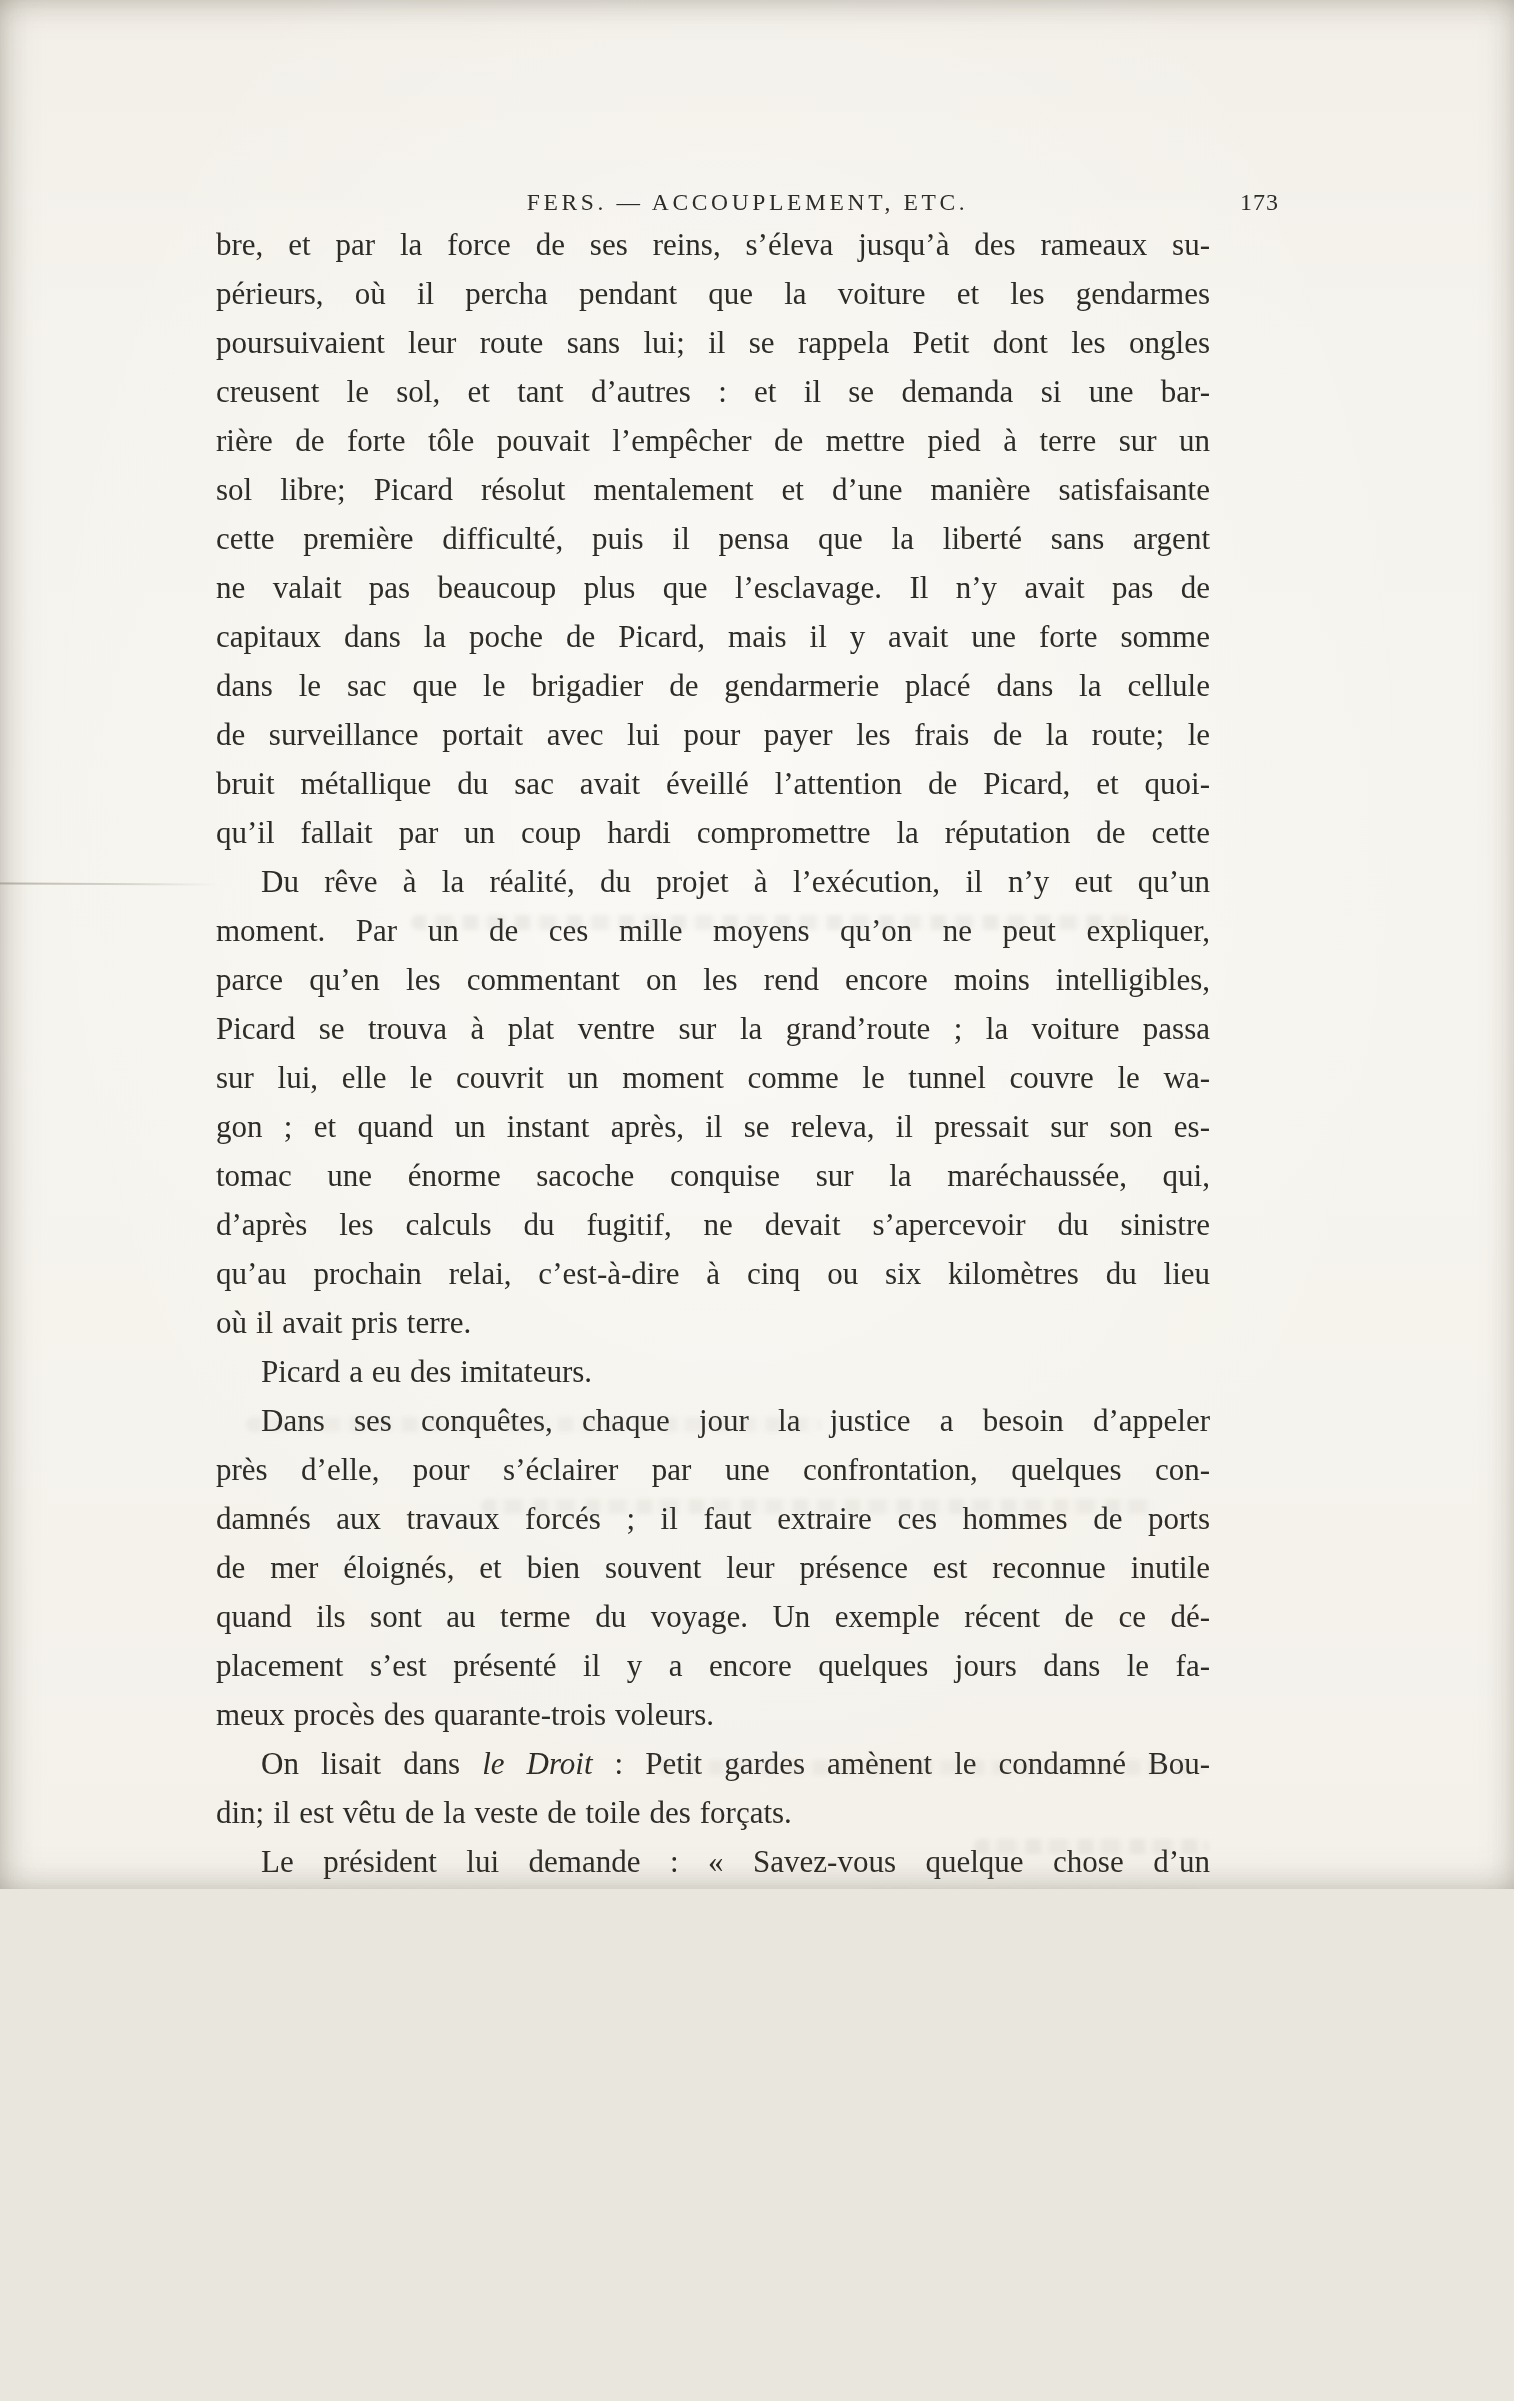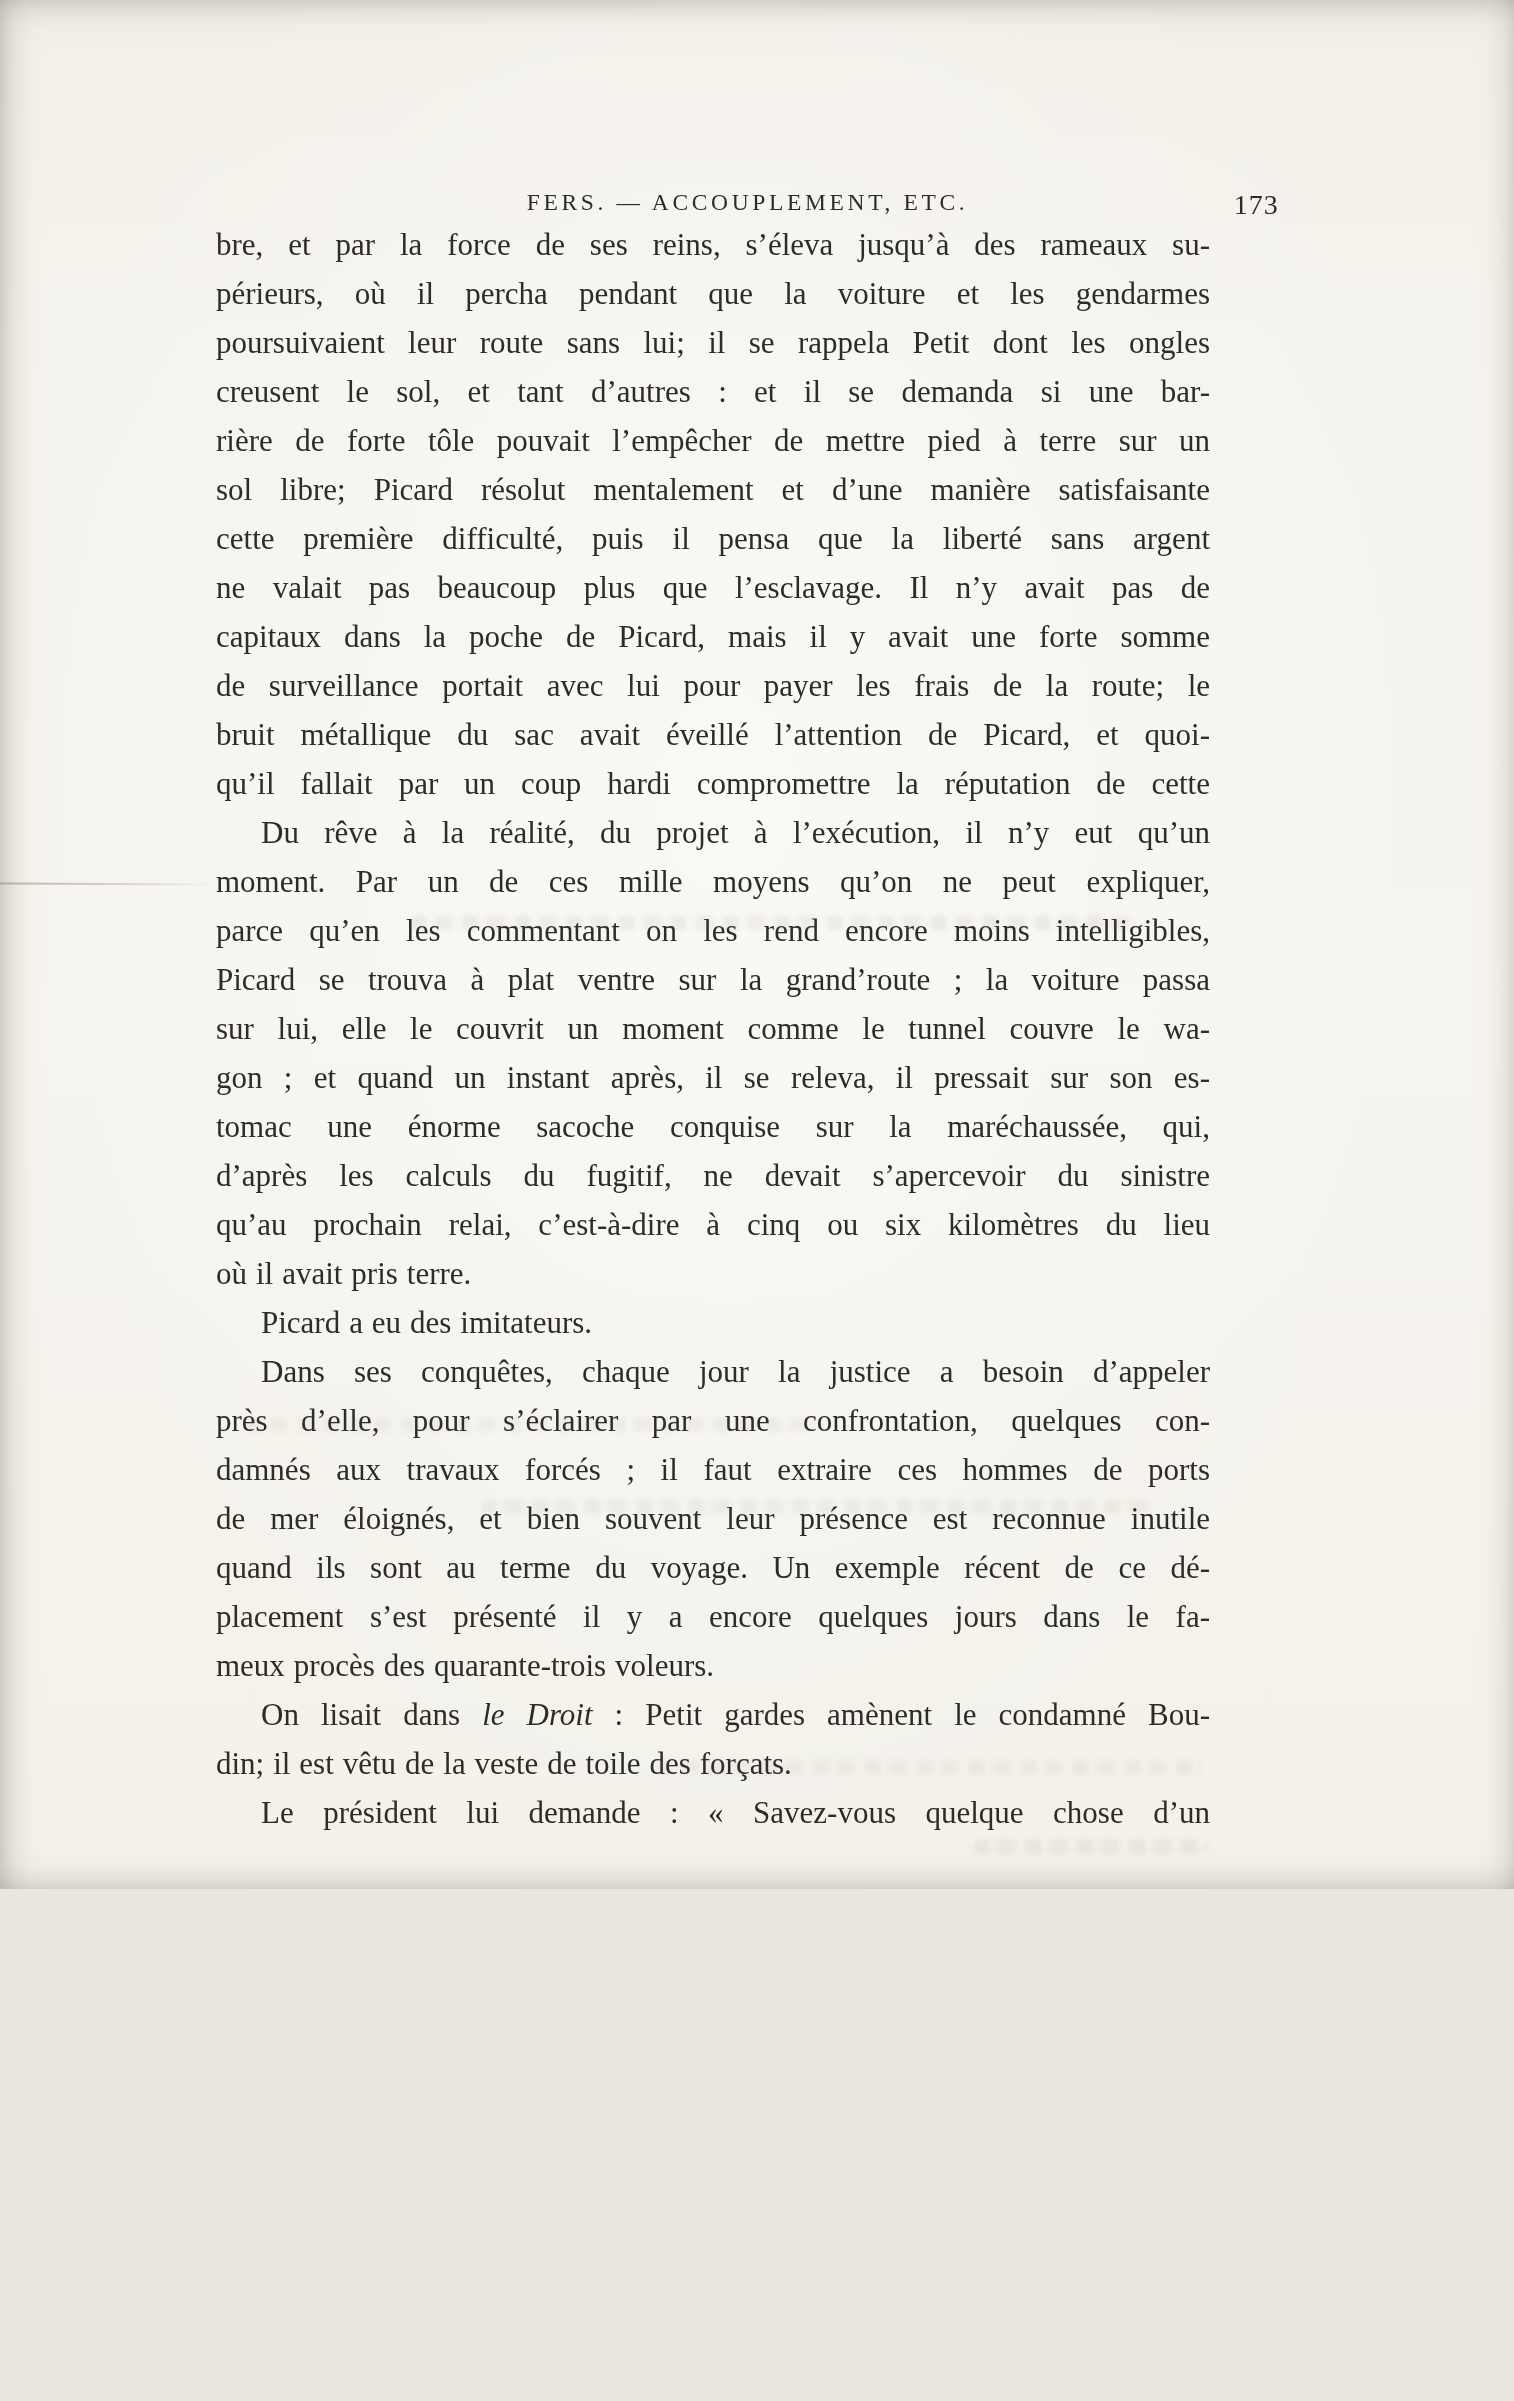--- a/index.html
+++ b/index.html
@@ -29,21 +29,21 @@
   }
   .header-title {
     font-size: 23.5px;
     letter-spacing: 0.155em;
     white-space: nowrap;
     color: var(--ink, #2e2c27);
   }
   .page-number {
     position: absolute;
     right: 0; top: 0;
-    font-size: 28px;
+    font-size: 24px;
     letter-spacing: 0.04em;
     color: var(--ink, #2e2c27);
   }
   .text-block {
     position: absolute;
     left: 216px; top: 220px; width: 994px;
     font-size: 31px;
     line-height: 49px;
     word-spacing: 1.2px;
     color: var(--ink, #2e2c27);
@@ -95,20 +95,21 @@
   <div class="text-block" id="text-block">
       <div class="line">bre, et par la force de ses reins, s’éleva jusqu’à des rameaux su-</div>
       <div class="line">périeurs, où il percha pendant que la voiture et les gendarmes</div>
       <div class="line">poursuivaient leur route sans lui; il se rappela Petit dont les ongles</div>
       <div class="line">creusent le sol, et tant d’autres : et il se demanda si une bar-</div>
       <div class="line">rière de forte tôle pouvait l’empêcher de mettre pied à terre sur un</div>
       <div class="line">sol libre; Picard résolut mentalement et d’une manière satisfaisante</div>
       <div class="line">cette première difficulté, puis il pensa que la liberté sans argent</div>
       <div class="line">ne valait pas beaucoup plus que l’esclavage. Il n’y avait pas de</div>
       <div class="line">capitaux dans la poche de Picard, mais il y avait une forte somme</div>
+      <div class="line">dans le sac que le brigadier de gendarmerie placé dans la cellule</div>
       <div class="line">de surveillance portait avec lui pour payer les frais de la route; le</div>
       <div class="line">bruit métallique du sac avait éveillé l’attention de Picard, et quoi-</div>
       <div class="line">qu’il fallait par un coup hardi compromettre la réputation de cette</div>
       <div class="line indent">Du rêve à la réalité, du projet à l’exécution, il n’y eut qu’un</div>
       <div class="line">moment. Par un de ces mille moyens qu’on ne peut expliquer,</div>
       <div class="line">parce qu’en les commentant on les rend encore moins intelligibles,</div>
       <div class="line">Picard se trouva à plat ventre sur la grand’route ; la voiture passa</div>
       <div class="line">sur lui, elle le couvrit un moment comme le tunnel couvre le wa-</div>
       <div class="line">gon ; et quand un instant après, il se releva, il pressait sur son es-</div>
       <div class="line">tomac une énorme sacoche conquise sur la maréchaussée, qui,</div>

